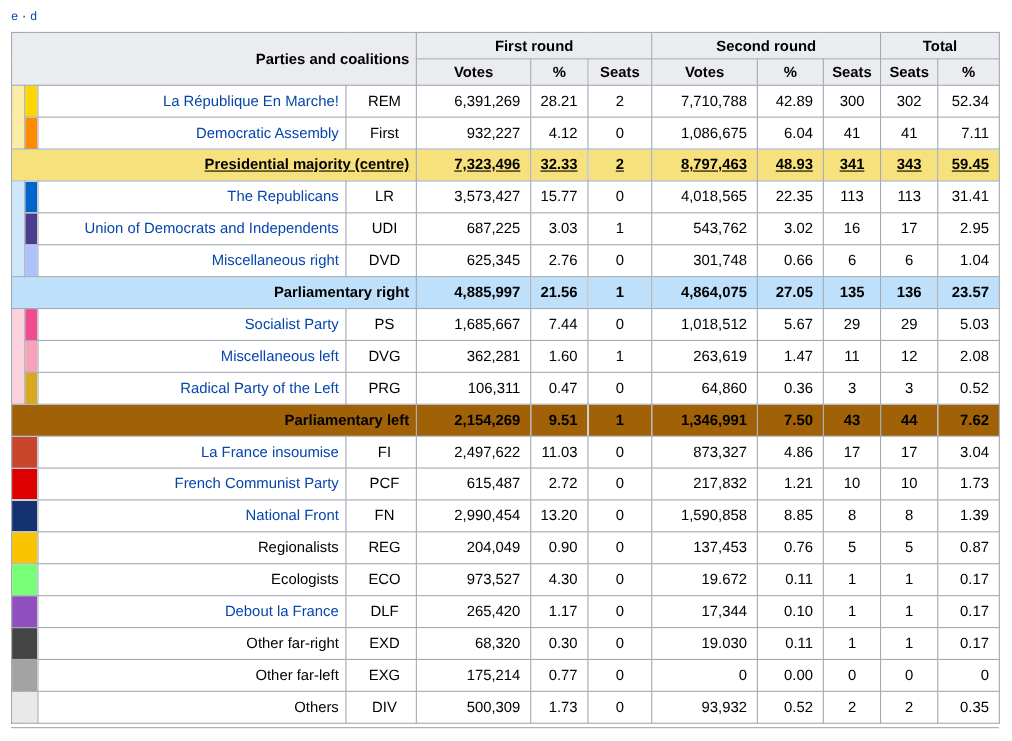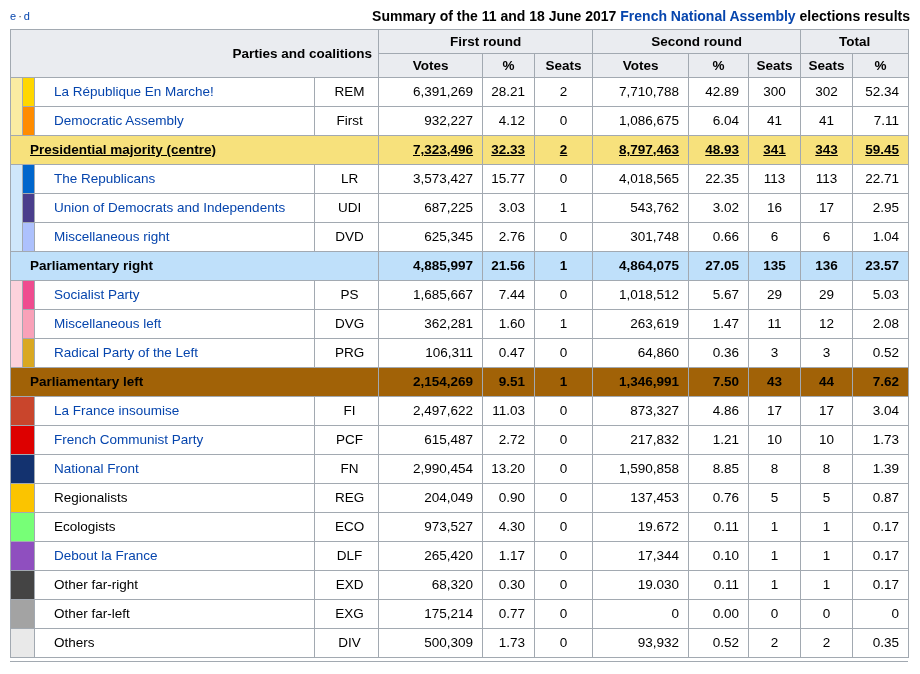--- a/index.html
+++ b/index.html
@@ -4,54 +4,53 @@
 <style>
   html,body { margin:0; padding:0; background:#fff; }
   body {
     width:920px; height:674px; overflow:hidden;
     font-family:"Liberation Sans","DejaVu Sans",sans-serif;
     font-size:14px; color:#000;
   }
   .wrap { padding:3px 10px 0 10px; }
 
   
-  .titlebar { position:relative; height:26px; line-height:26px; text-align:right; }
+  .titlebar { position:relative; height:26px; line-height:26px; text-align:center;font-family:Liberation Mono, monospace; }
   .title { font-weight:bold; font-size:14px; }
   .title a, a.lnk { color:#0645ad; text-decoration:none; cursor:pointer; }
   .ed { position:absolute; left:0; top:0; font-size:11px; line-height:26px; font-weight:normal; }
   .ed .sep { color:#444; padding:0 2px; }
 
   
   table.t { border-collapse:collapse; table-layout:fixed; width:898px; }
   .t th, .t td {
     border:1px solid #a2a9b1;
     font-size:13.5px;
     overflow:hidden; white-space:nowrap;
   }
   .t th { background:#eaecf0; padding:4px 6px; font-weight:bold; text-align:center; }
   .t th.parties { text-align:right; padding-left:8px; }
   .t td { padding:3px 6px; height:22px; line-height:22px; }
   td.cbar { padding:0; }
-  td.name { text-align:left; padding-left:19px; }
+  td.name { text-align:right; padding-left:19px; }
   td.abbr { text-align:center;padding-left:12px; }
   td.num  { text-align:right; padding-right:9px; }
   td.seat { text-align:center; }
   tr.sum td { font-weight:bold; }
   .bottomline { width:898px; border-top:1px solid #a2a9b1; margin-top:3px; }
 </style>
 </head>
 <body>
 
 <div class="wrap">
 
   <div class="titlebar">
     <span class="ed">
       <a class="lnk">e</a><span class="sep">·</span><a class="lnk">d</a>
     </span>
-    <span class="title"><span>Summary of the 11 and 18 June 2017 </span><a>French National Assembly</a><span> elections results</span></span>
   </div>
 
   <table class="t">
     <colgroup>
       <col style="width:12px">
         <col style="width:12px">
         <col style="width:280px">
         <col style="width:64px">
       <col style="width:104px">
         <col style="width:52px">
@@ -126,21 +125,21 @@
       <td class="cbar" style="background-color: rgb(0, 102, 204);"></td>
       <td class="name"><a class="lnk">The Republicans</a></td>
       <td class="abbr">LR</td>
       <td class="num">3,573,427</td>
       <td class="num">15.77</td>
       <td class="seat">0</td>
       <td class="num">4,018,565</td>
       <td class="num">22.35</td>
       <td class="seat">113</td>
       <td class="seat">113</td>
-      <td class="num">22.71</td>
+      <td class="num">31.41</td>
     </tr>
 
     <tr>
       <td class="cbar" style="background-color: rgb(74, 62, 140);"></td>
       <td class="name"><a class="lnk">Union of Democrats and Independents</a></td>
       <td class="abbr">UDI</td>
       <td class="num">687,225</td>
       <td class="num">3.03</td>
       <td class="seat">1</td>
       <td class="num">543,762</td>

